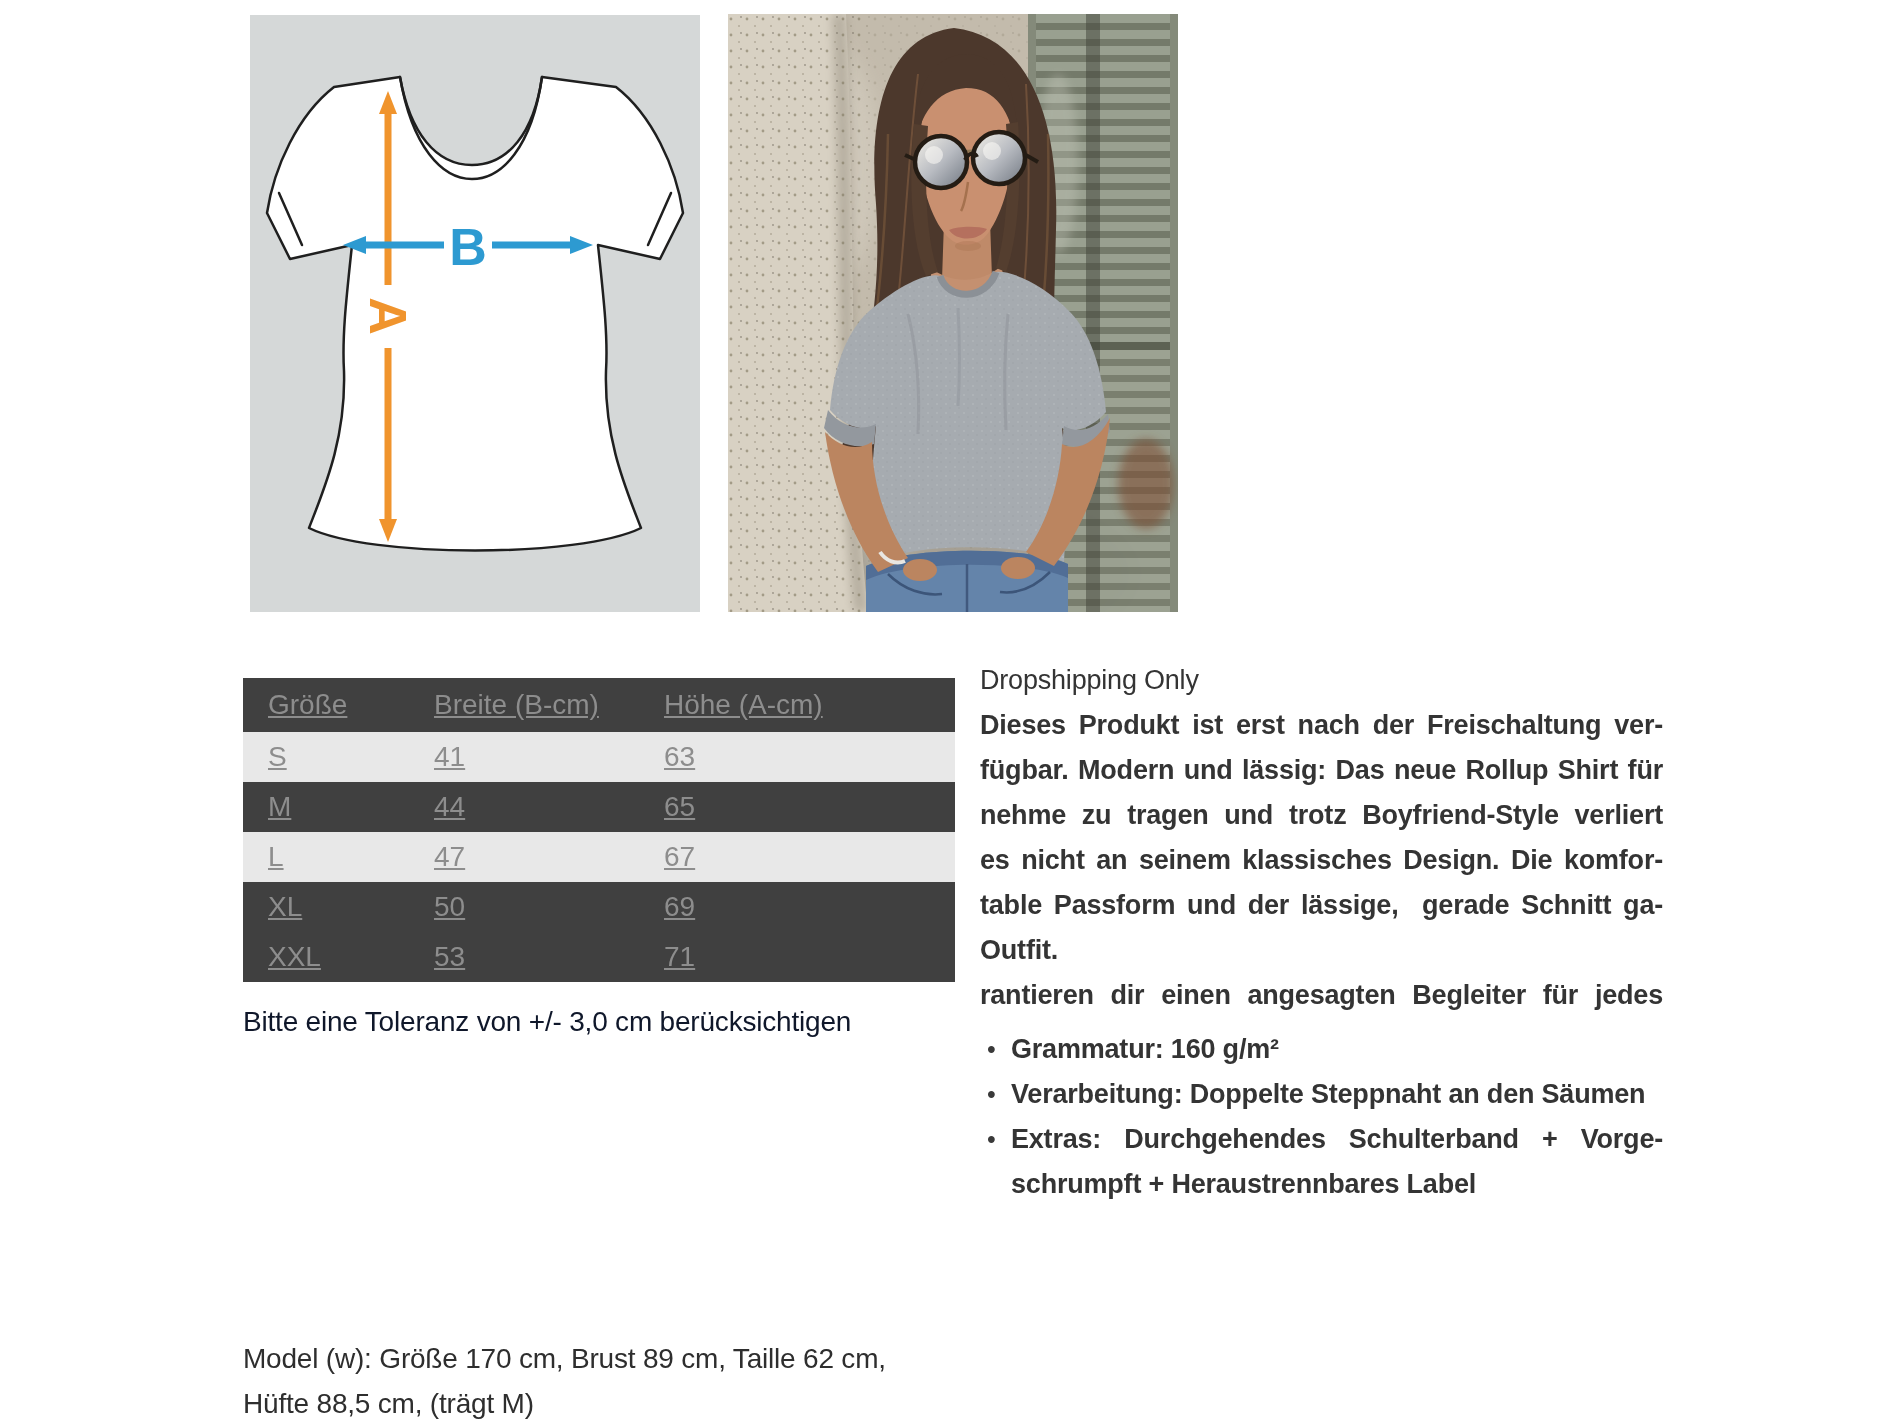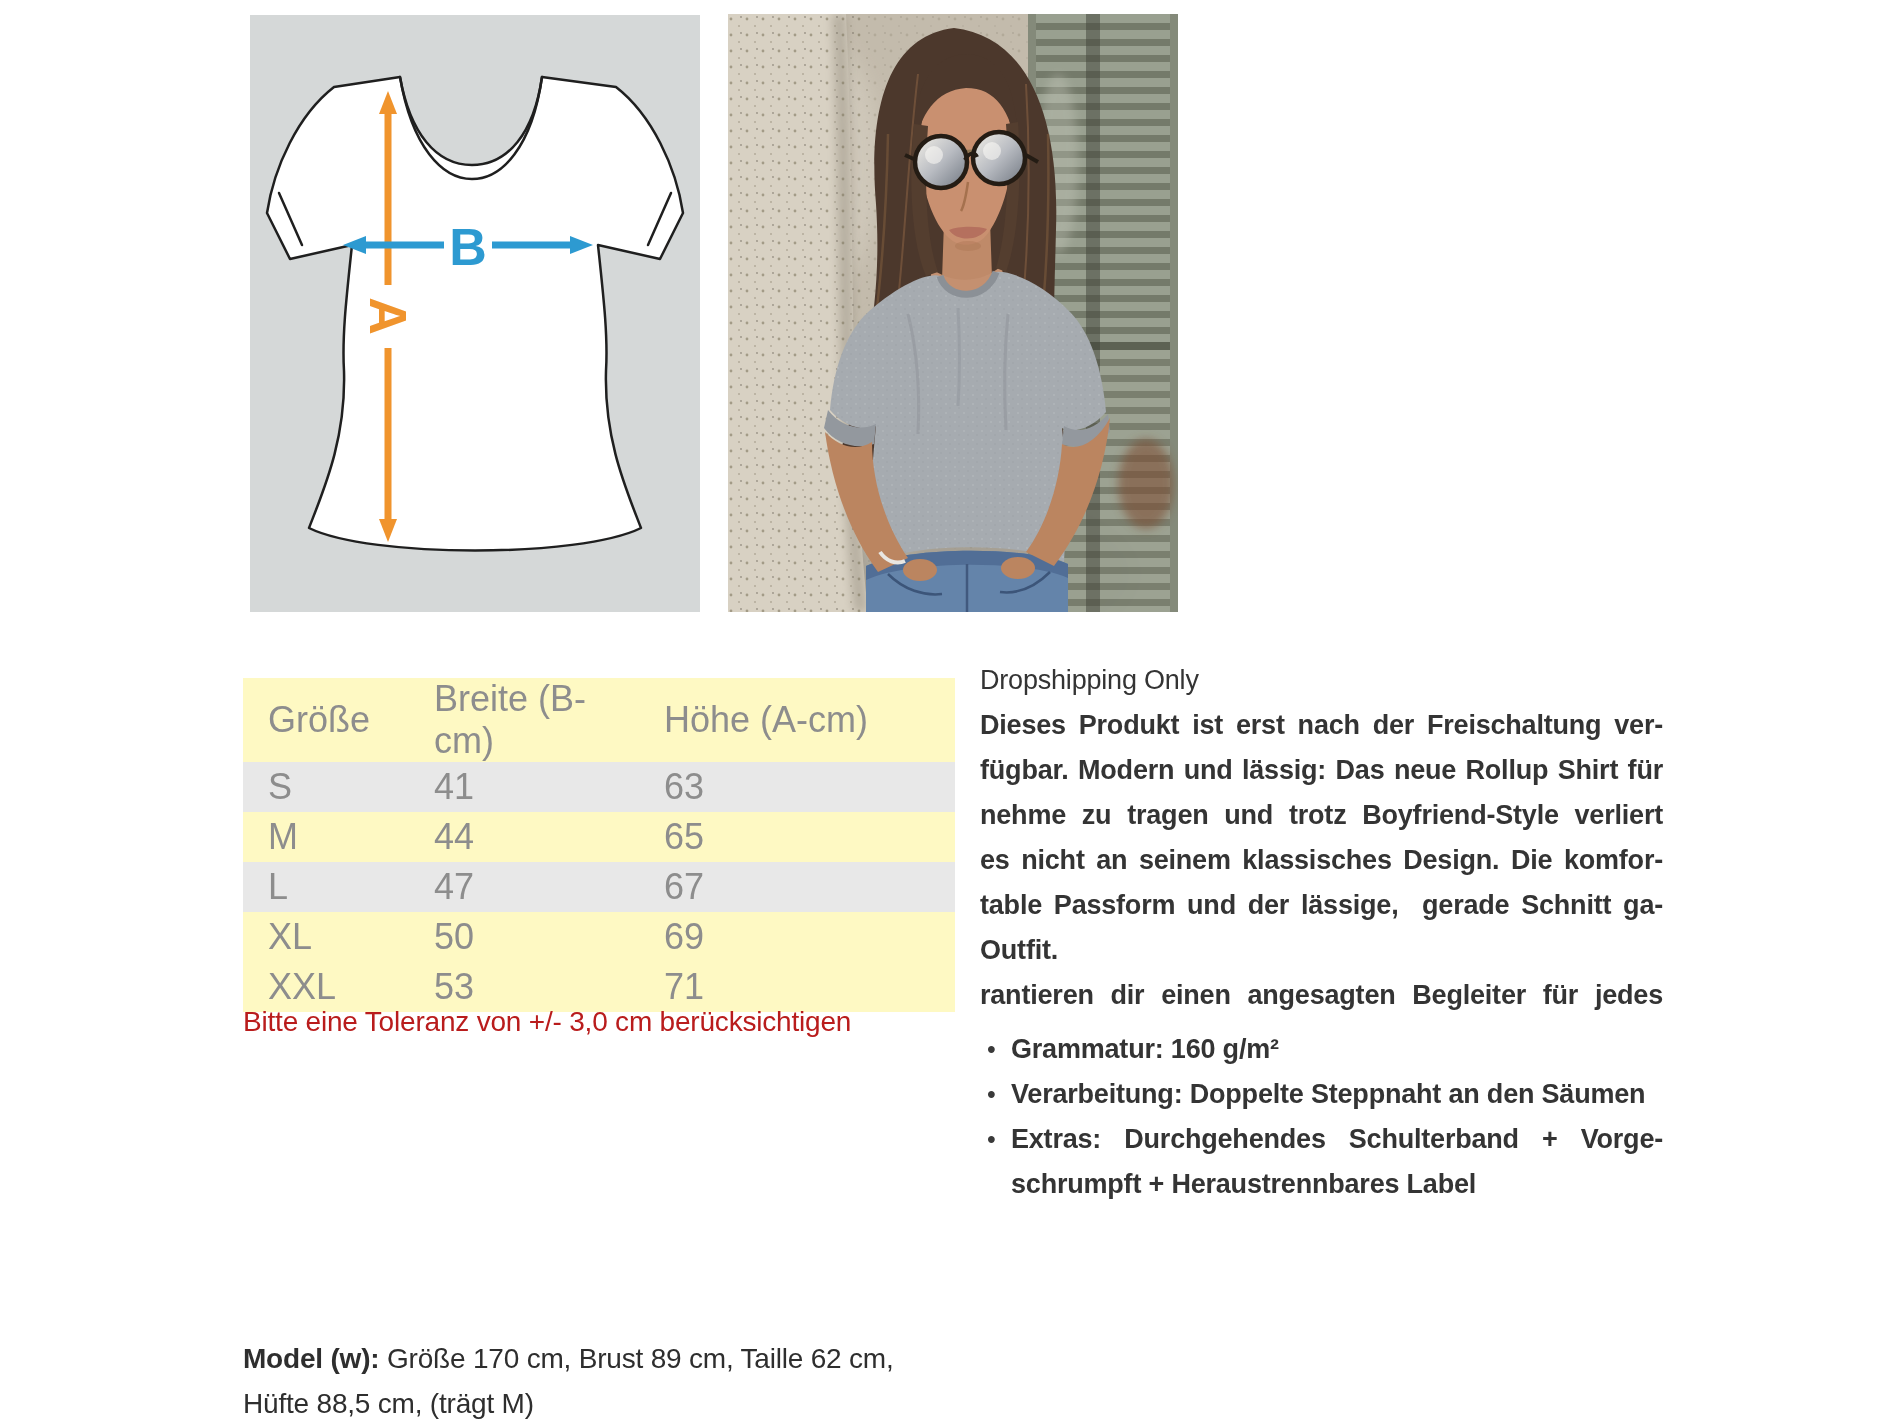--- a/index.html
+++ b/index.html
@@ -5,32 +5,32 @@
   html,body{margin:0;padding:0;background:#ffffff;overflow:hidden;}
   body{width:1900px;height:1425px;position:relative;font-family:"Liberation Sans",sans-serif;color:#333;}
   .abs{position:absolute;}
 
   
   .diagram-box{left:250px;top:15px;width:450px;height:597px;}
   .photo-box{left:728px;top:14px;width:450px;height:598px;}
   svg{display:block;font-family:"Liberation Sans",sans-serif;}
 
   
-  .size-table{left:243px;top:678px;width:712px;border-collapse:collapse;background:#fef9c3;
-              font-size:36px;color:#8d8d8d;table-layout:fixed;}
+  .size-table{left:243px;top:678px;width:712px;border-collapse:collapse;background:#404040;
+              font-size:28px;color:#8d8d8d;table-layout:fixed;text-decoration:underline;}
   .size-table th,.size-table td{font-weight:400;text-align:left;padding:0 0 0 25px;vertical-align:middle;}
   .size-table thead th{height:54px;}
   .size-table tbody td{height:50px;}
   .size-table tbody tr:nth-child(1),
   .size-table tbody tr:nth-child(3){background:#e8e8e8;}
 
-  .tolerance{left:243px;top:1006px;width:720px;font-size:28px;color:#b91c1c;letter-spacing:-0.2px;}
+  .tolerance{left:243px;top:1006px;width:720px;font-size:28px;color:#0f172a;letter-spacing:-0.2px;}
 
   .model-note{left:243px;top:1336px;width:740px;font-size:28px;line-height:45px;color:#2e2e2e;letter-spacing:-0.2px;}
-  .model-note .b{font-weight:bold;}
+  .model-note .b{font-weight:normal;}
 
   
   .right-col{left:980px;top:658px;width:683px;font-size:27px;line-height:45px;color:#343434;letter-spacing:-0.2px;}
   .desc-title{}
   .jline{text-align:justify;text-align-last:justify;font-weight:bold;-moz-text-align-last:justify;}
   .jline.last-item,.jline.last-line{text-align-last:left;-moz-text-align-last:left;}
   .features{list-style:none;margin:9px 0 0 0;padding:0;}
   .features li{position:relative;padding-left:31px;}
   .features li::before{content:"\2022";position:absolute;left:7px;top:0;font-size:25px;color:#3a3a3a;}
 </style>

